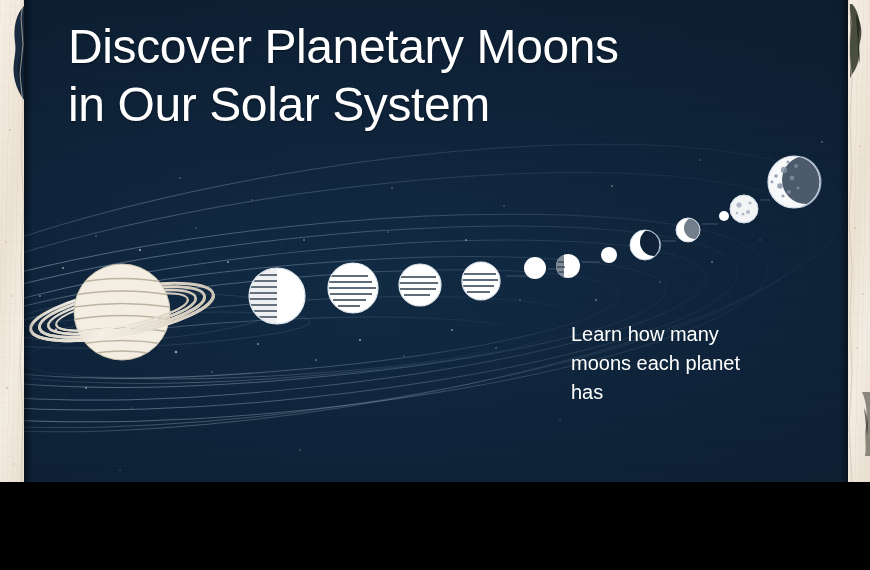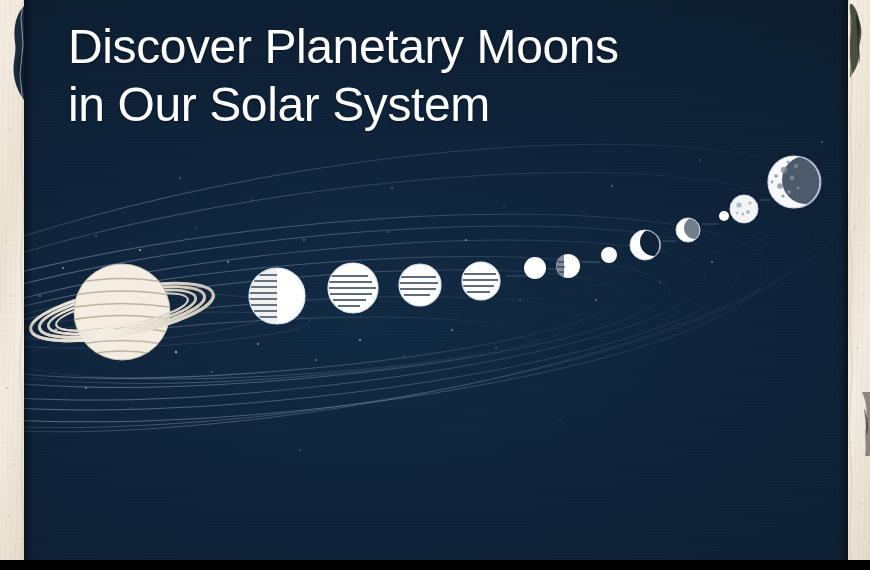--- a/index.html
+++ b/index.html
@@ -5,21 +5,21 @@
   html, body {
     margin: 0;
     padding: 0;
     background: #000;
   }
   * { box-sizing: border-box; }
 
   #poster {
     position: relative;
     width: 870px;
-    height: 560px;
+    height: 482px;
     overflow: hidden;
     background: #0d2137;
     font-family: "Liberation Sans", sans-serif;
   }
 
   
   .space-bg {
     position: absolute;
     inset: 0;
     background:
@@ -427,15 +427,18 @@
       </g>
 
       <path d="M0 0 L3 26 L1 54 L4 86 L2 124 L4 172 L1 222 L4 272
                L2 324 L4 378 L1 430 L4 484 L2 534 L3 578" fill="none" stroke="#cfc3ae" stroke-width="1" opacity=".7"></path>
     </svg>
   </div>
 
   <h1 class="headline">Discover Planetary Moons
 in Our Solar System</h1>
 
+  <p class="subhead">Learn how many
+moons each planet
+has</p>
 
 
 </div>
 
 </body></html>

